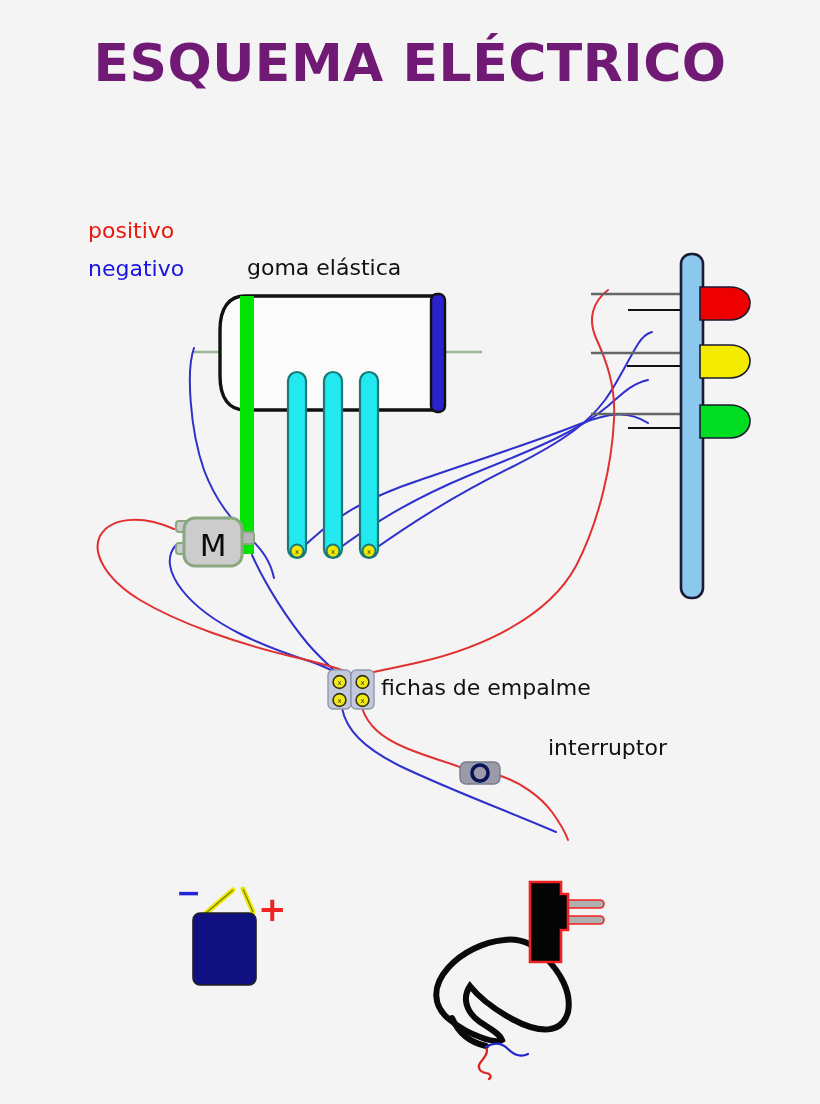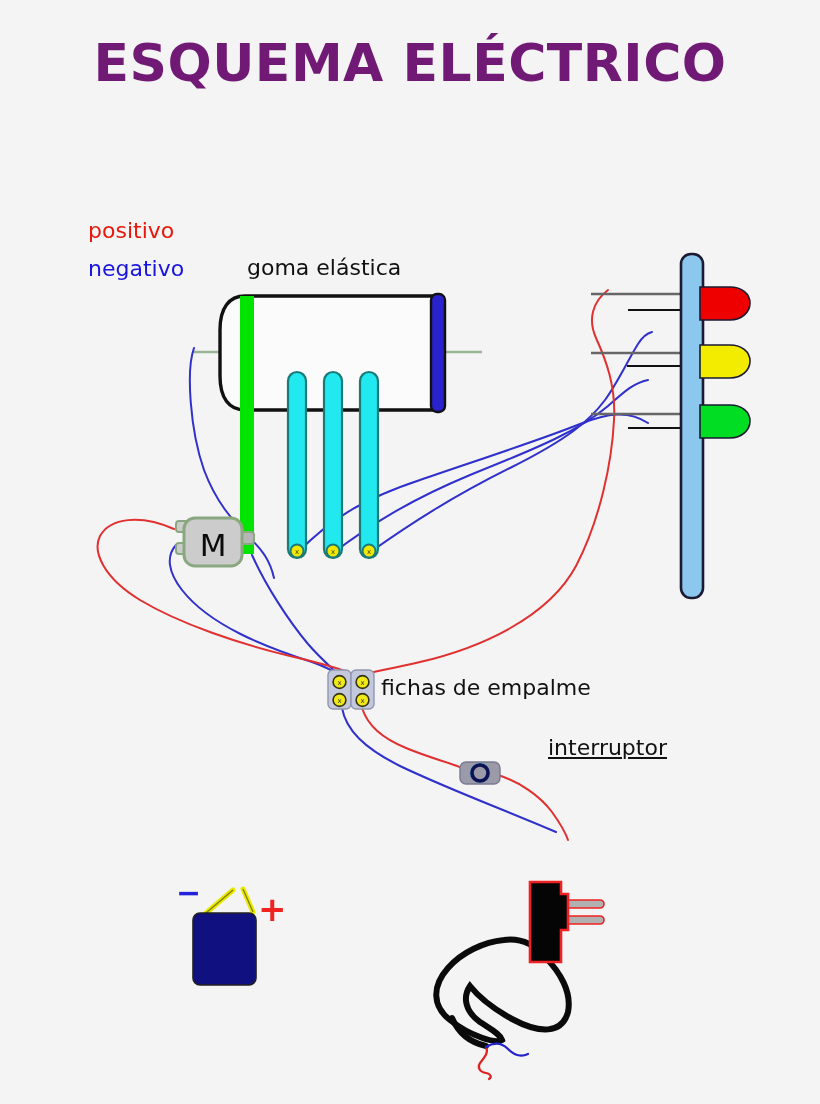--- a/index.html
+++ b/index.html
@@ -55,21 +55,21 @@
     top: 218px;
     color: #e8180c;
   }
   .lbl-neg {
     left: 88px;
     top: 256px;
     color: #1a14e0;
   }
   .lbl-goma { left: 247px; top: 235px; margin-top: 20px; }
   .lbl-fichas { left: 381px; top: 667px; margin-top: 8px; }
-  .lbl-inter { left: 548px; top: 735px; text-decoration: underline; }
+  .lbl-inter { left: 548px; top: 735px; }
   .motor-letter {
     position: absolute;
     left: 190px;
     top: 526px;
     width: 46px;
     text-align: center;
     font-family: "DejaVu Sans", sans-serif;
     font-size: 31px;
     color: #0b0b0b;
     line-height: 38px;

